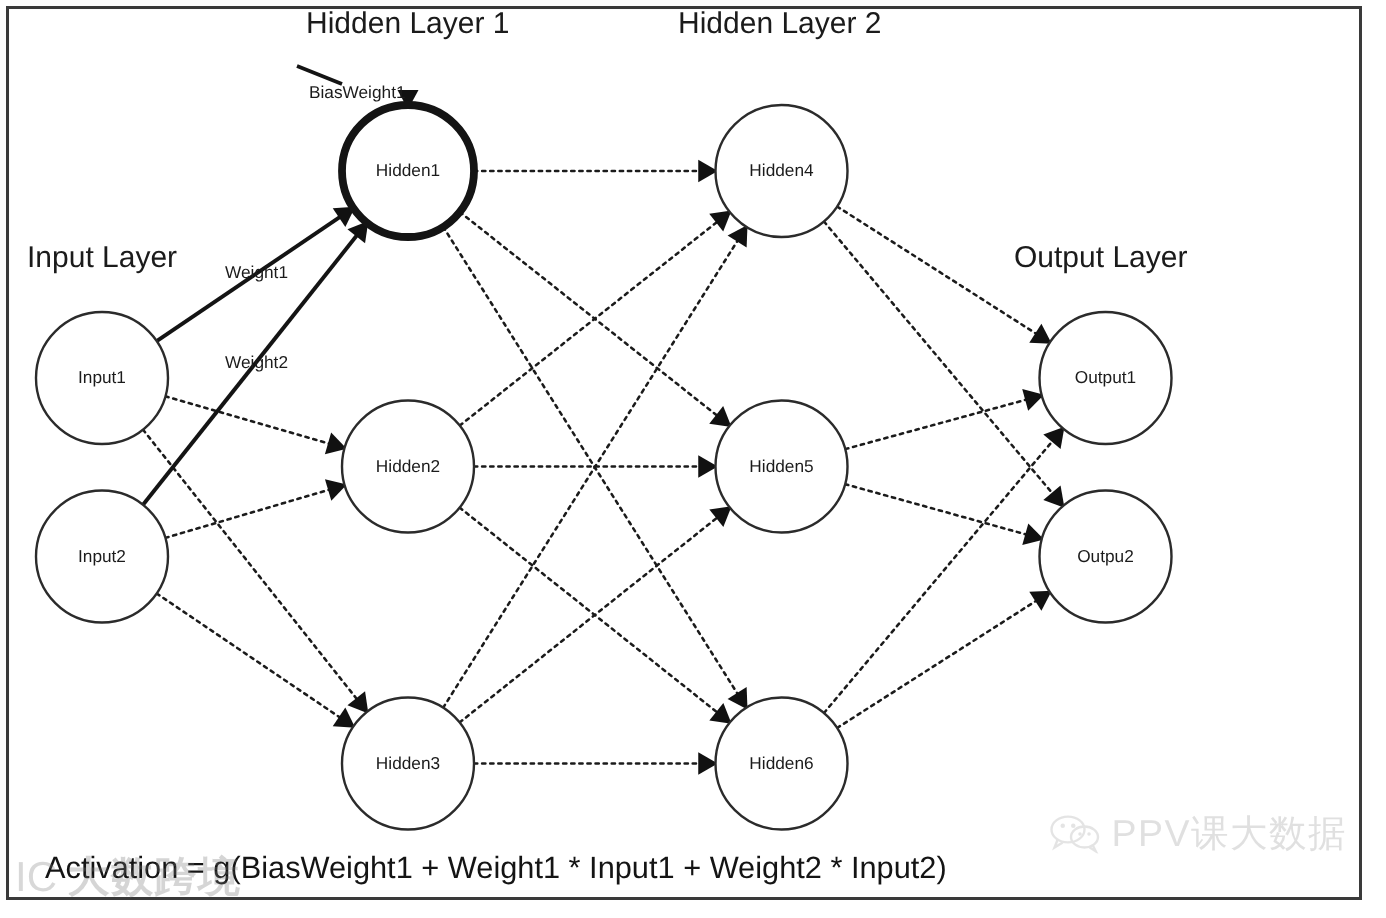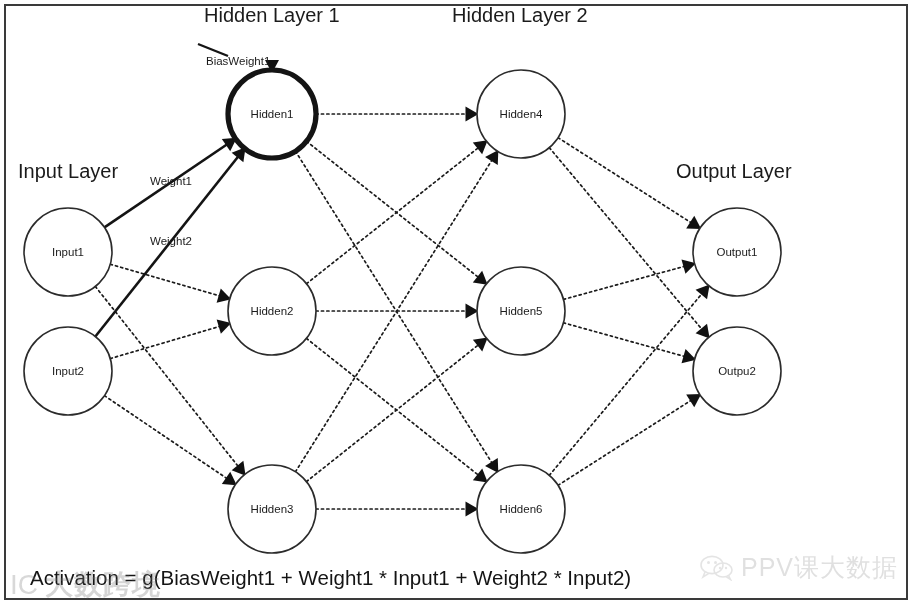--- a/index.html
+++ b/index.html
@@ -96,21 +96,21 @@
     pointer-events: none;
     user-select: none;
   }
   #watermark-left {
     left: 10px;
     bottom: 8px;
     opacity: 0.30;
   }
   #watermark-right {
     right: 26px;
-    bottom: 28px;
+    bottom: 40px;
     opacity: 0.30;
   }
   .wm-text-left {
     font-family: "Liberation Sans", sans-serif;
     font-size: 28px;
     font-weight: bold;
     color: #777777;
     letter-spacing: 1px;
   }
   .wm-text-right {

